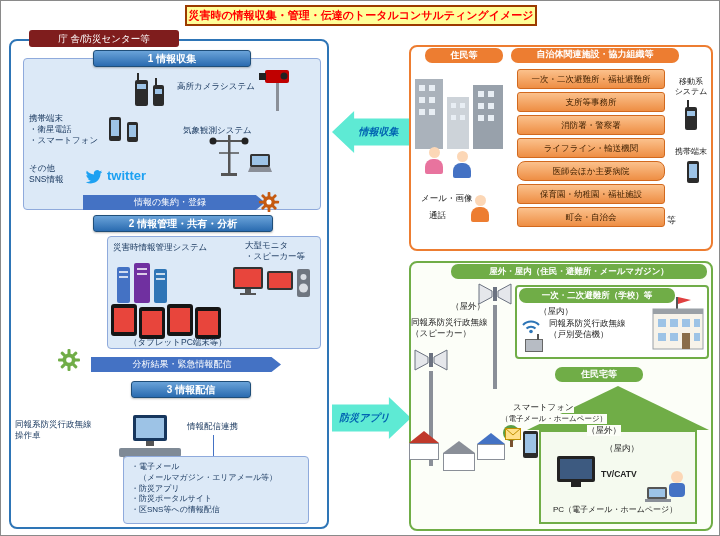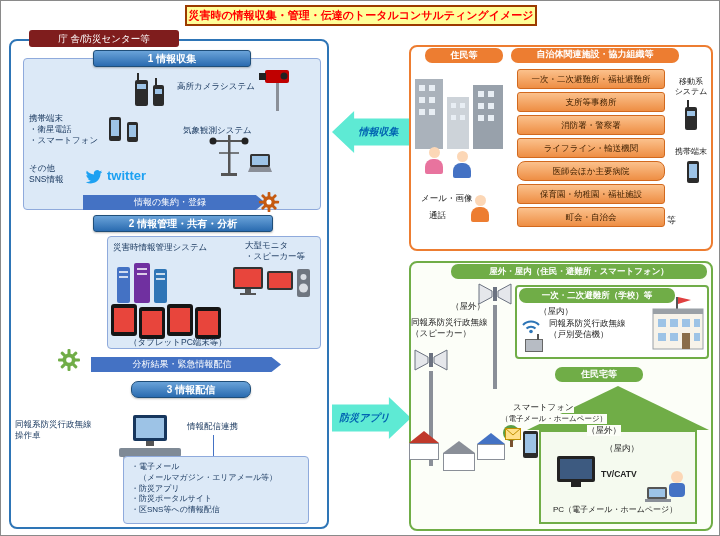--- a/index.html
+++ b/index.html
@@ -150,21 +150,21 @@
       <rect x="10.5" y="1" width="3" height="22" rx="1"></rect>
       <rect x="10.5" y="1" width="3" height="22" rx="1" transform="rotate(45 12 12)"></rect>
       <rect x="10.5" y="1" width="3" height="22" rx="1" transform="rotate(90 12 12)"></rect>
       <rect x="10.5" y="1" width="3" height="22" rx="1" transform="rotate(135 12 12)"></rect>
       <circle cx="12" cy="12" r="6.5"></circle>
     </g>
     <circle cx="12" cy="12" r="2.8" fill="#fff"></circle>
   </svg>
   <div class="barrow" style="left:90px;top:356px;width:190px;">分析結果・緊急情報配信</div>
 
-  <div class="sec-h" style="left:130px;top:380px;width:120px;border-radius:7px;">3 情報配信</div>
+  <div class="sec-h" style="left:130px;top:380px;width:120px;">3 情報配信</div>
   <div class="lbl" style="left:14px;top:418px;">同報系防災行政無線
 操作卓</div>
   <svg class="abs" style="left:112px;top:414px;" width="72" height="88" viewBox="0 0 72 88">
     <rect x="20" y="0" width="34" height="26" rx="2" fill="#17365d"></rect>
     <rect x="23" y="3" width="28" height="20" fill="#9dc3e6"></rect>
     <rect x="33" y="26" width="8" height="5" fill="#555"></rect>
     <rect x="6" y="33" width="62" height="9" rx="2" fill="#7f8a96"></rect>
     <rect x="26" y="44" width="24" height="7" rx="1" fill="#444"></rect>
     <rect x="10" y="42" width="7" height="42" fill="#aeb6bf"></rect>
     <rect x="56" y="42" width="7" height="42" fill="#aeb6bf"></rect>
@@ -237,21 +237,21 @@
   <div class="oitem" style="left:516px;top:206px;">町会・自治会</div>
   <div class="lbl k" style="left:666px;top:214px;font-size:9px;">等</div>
 
   <div class="lbl k" style="left:670px;top:76px;width:40px;text-align:center;font-size:8px;">移動系
 システム</div>
   <div class="wt" style="left:684px;top:106px;width:12px;height:23px;"></div>
   <div class="lbl k" style="left:674px;top:146px;font-size:8px;">携帯端末</div>
   <div class="ph" style="left:686px;top:160px;width:12px;height:22px;"></div>
 
   <div class="panel green" style="left:408px;top:260px;width:304px;height:270px;"></div>
-  <div class="ghead" style="left:450px;top:263px;width:256px;">屋外・屋内（住民・避難所・スマートフォン）</div>
+  <div class="ghead" style="left:450px;top:263px;width:256px;">屋外・屋内（住民・避難所・メールマガジン）</div>
 
   <svg class="abs" style="left:474px;top:280px;" width="40" height="26" viewBox="0 0 40 26">
     <rect x="18" y="6" width="4" height="14" fill="#6b7280"></rect>
     <polygon points="17,10 4,3 4,23 17,16" fill="#e5e7eb" stroke="#6b7280"></polygon>
     <polygon points="23,10 36,3 36,23 23,16" fill="#e5e7eb" stroke="#6b7280"></polygon>
   </svg>
   <div class="pole" style="left:492px;top:304px;height:84px;"></div>
   <div class="lbl k" style="left:450px;top:300px;">（屋外）</div>
   <div class="lbl k" style="left:410px;top:316px;">同報系防災行政無線
 （スピーカー）</div>

